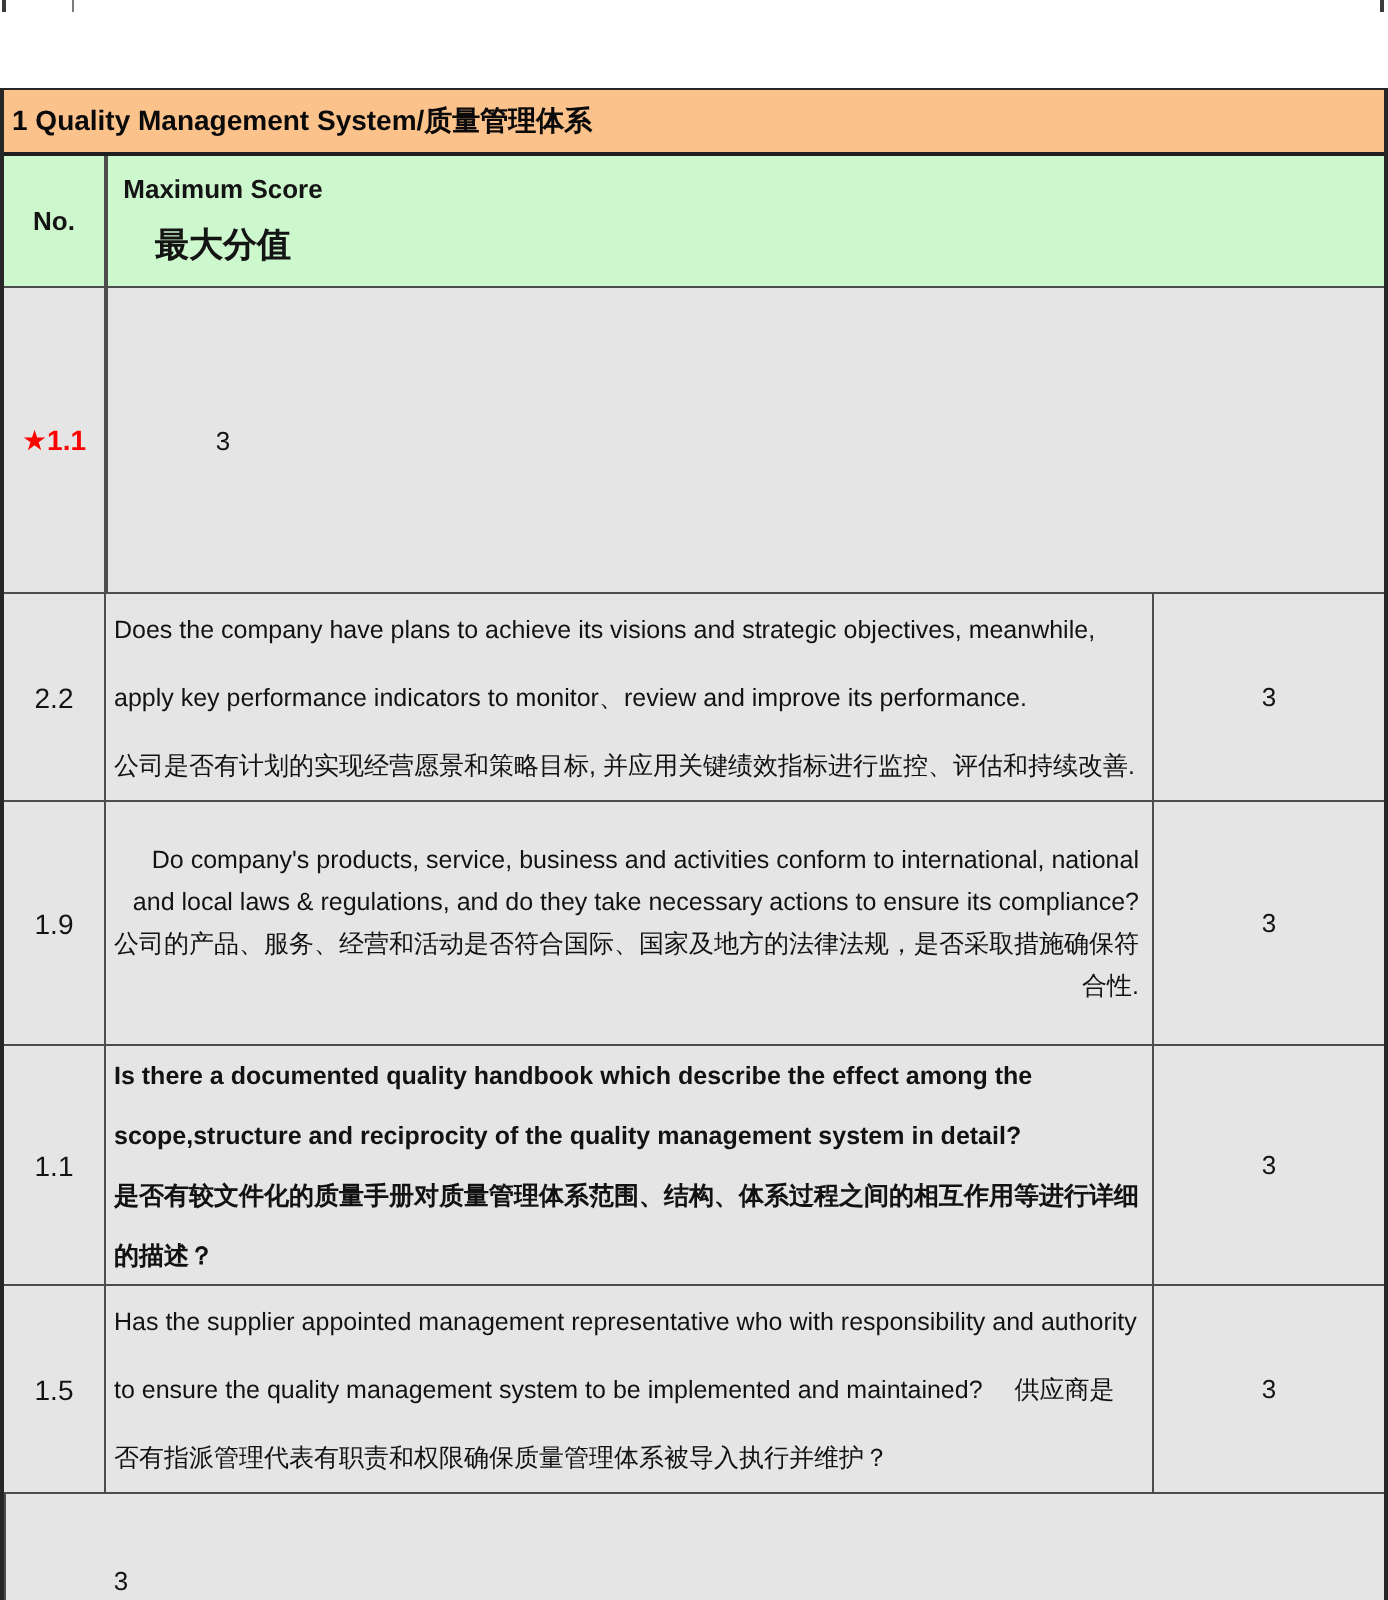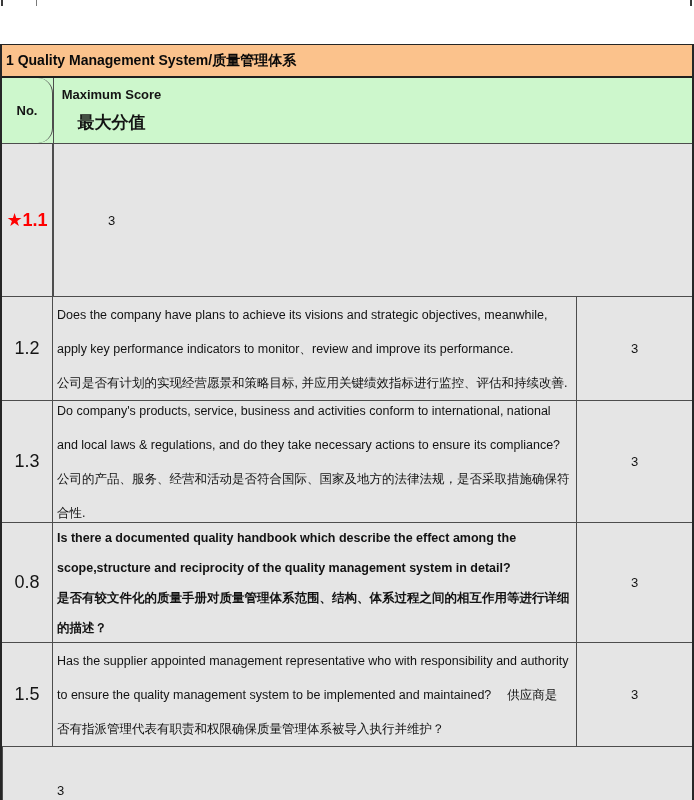--- a/index.html
+++ b/index.html
@@ -38,46 +38,46 @@
   }
 
   .row { display:flex; box-sizing:border-box; border-bottom:1px solid #4d4d4d; }
   .row:last-child { border-bottom:none; }
 
   .cell { box-sizing:border-box; }
   .cell-no {
     width:51px; flex:0 0 51px;
     border-right:1px solid #4d4d4d;
     display:flex; align-items:center; justify-content:center;
-    font-size:18px;
+    font-size:14px;
   }
   .cell-text {
     flex:1 1 auto; min-width:0;
     display:flex; align-items:center;
     padding:0 4px;
     overflow:hidden;
   }
   .cell-text .txt { white-space:pre-line; font-size:12.5px; color:#121212; }
   .cell-score {
     width:116px; flex:0 0 116px;
     border-left:1px solid #4d4d4d;
     display:flex; align-items:center; justify-content:center;
     font-size:13px;
   }
 
   
   .head-row { height:66px; font-weight:bold; }
-  .head-row .cell-no, .head-row .cell-text { font-size:13px; justify-content:center;border-radius:15px; }
+  .head-row .cell-no, .head-row .cell-text { font-size:13px; justify-content:center; }
   .head-row .cell-score { flex-direction:column; gap:9px;text-align:right; }
   .head-row .score-zh { font-weight:bold; font-size:17px; }
 
   
   .r0 { height:153px; } .r0 .txt { line-height:37px; }
   .r1 { height:104px; } .r1 .txt { line-height:34px; }
-  .r2 { height:122px; } .r2 .txt { line-height:34px; }
+  .r2 { height:122px; } .r2 .txt { line-height:21px;text-align:right; }
   .r3 { height:120px; } .r3 .txt { line-height:30px;font-weight:bold; }
   .r4 { height:104px; } .r4 .txt { line-height:34px; }
   .r5 { height:86px;  } .r5 .txt { line-height:28px; }
 
   .starred { font-weight:bold; }
 </style>
 </head>
 <body>
 
 <div class="sheet">
@@ -101,42 +101,42 @@
         <span class="score-zh">最大分值</span>
       </div>
     </div>
 
     <div class="row r0">
       <div class="cell cell-no starred" style="color: rgb(255, 0, 0);">★1.1</div>
       <div class="cell cell-score">3</div>
     </div>
 
     <div class="row r1">
-      <div class="cell cell-no">1.2</div>
+      <div class="cell cell-no">2.2</div>
       <div class="cell cell-text">
         <span class="txt">Does the company have plans to achieve its visions and strategic objectives, meanwhile,
 apply key performance indicators to monitor、review and improve its performance.
 公司是否有计划的实现经营愿景和策略目标, 并应用关键绩效指标进行监控、评估和持续改善.</span>
       </div>
       <div class="cell cell-score">3</div>
     </div>
 
     <div class="row r2">
-      <div class="cell cell-no">1.3</div>
+      <div class="cell cell-no">1.9</div>
       <div class="cell cell-text">
         <span class="txt">Do company's products, service, business and activities conform to international, national
 and local laws &amp; regulations, and do they take necessary actions to ensure its compliance?
 公司的产品、服务、经营和活动是否符合国际、国家及地方的法律法规，是否采取措施确保符
 合性.</span>
       </div>
       <div class="cell cell-score">3</div>
     </div>
 
     <div class="row r3">
-      <div class="cell cell-no">0.8</div>
+      <div class="cell cell-no">1.1</div>
       <div class="cell cell-text">
         <span class="txt">Is there a documented quality handbook which describe the effect among the
 scope,structure and reciprocity of the quality management system in detail?
 是否有较文件化的质量手册对质量管理体系范围、结构、体系过程之间的相互作用等进行详细
 的描述？</span>
       </div>
       <div class="cell cell-score">3</div>
     </div>
 
     <div class="row r4">

